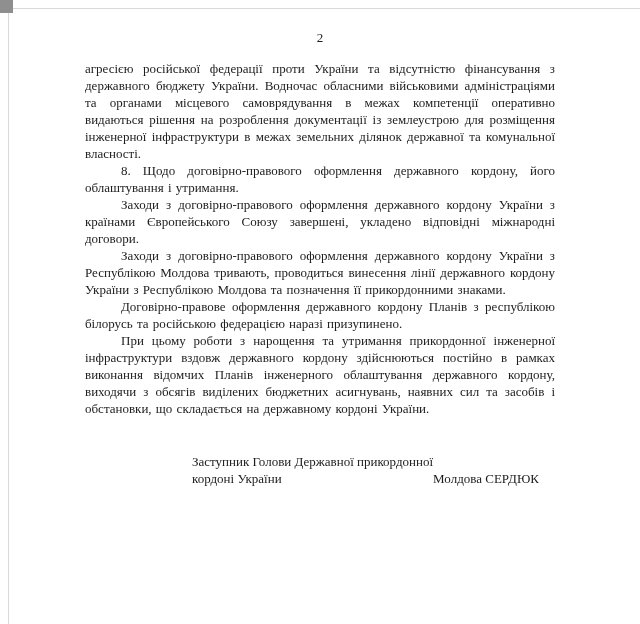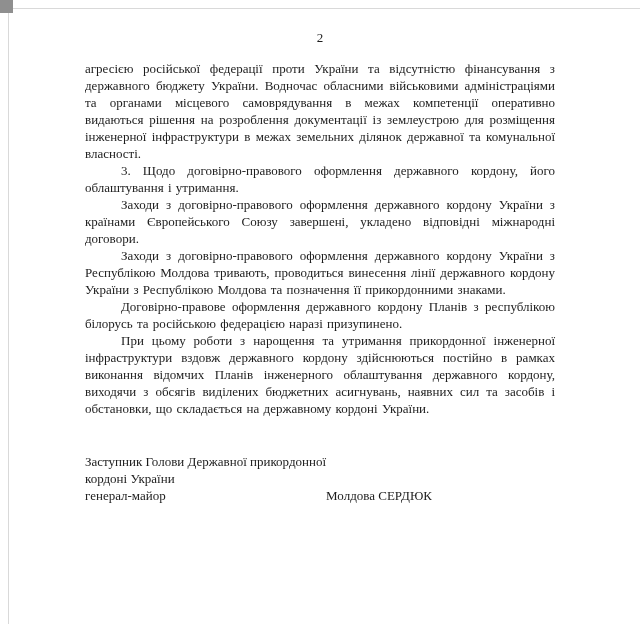--- a/index.html
+++ b/index.html
@@ -59,21 +59,21 @@
     text-indent: 36px;
     word-spacing: 1px;
   }
   .para.no-indent {
     text-indent: 0;
     font-family: Liberation Serif, serif;
   }
   .signature {
     margin-top: 36px;
     display: flex;
-    justify-content: flex-start;
+    justify-content: flex-end;
     align-items: flex-end;
     font-size: 13px;
     line-height: 17px;
   }
   .sig-left div {
     white-space: nowrap;
   }
   .sig-name {
     white-space: nowrap;
     padding-right: 16px;
@@ -84,28 +84,27 @@
 
 <div class="page">
   <div class="corner-handle"></div>
   <div class="edge-top"></div>
   <div class="edge-left"></div>
 
   <div class="content">
     <div class="page-number">2</div>
 
     <p class="para no-indent">агресією російської федерації проти України та відсутністю фінансування з державного бюджету України. Водночас обласними військовими адміністраціями та органами місцевого самоврядування в межах компетенції оперативно видаються рішення на розроблення документації із землеустрою для розміщення інженерної інфраструктури в межах земельних ділянок державної та комунальної власності.</p>
-    <p class="para">3. Щодо договірно-правового оформлення державного кордону, його облаштування і утримання.</p>
+    <p class="para">8. Щодо договірно-правового оформлення державного кордону, його облаштування і утримання.</p>
     <p class="para">Заходи з договірно-правового оформлення державного кордону України з країнами Європейського Союзу завершені, укладено відповідні міжнародні договори.</p>
     <p class="para">Заходи з договірно-правового оформлення державного кордону України з Республікою Молдова тривають, проводиться винесення лінії державного кордону України з Республікою Молдова та позначення її прикордонними знаками.</p>
     <p class="para">Договірно-правове оформлення державного кордону Планів з республікою білорусь та російською федерацією наразі призупинено.</p>
     <p class="para">При цьому роботи з нарощення та утримання прикордонної інженерної інфраструктури вздовж державного кордону здійснюються постійно в рамках виконання відомчих Планів інженерного облаштування державного кордону, виходячи з обсягів виділених бюджетних асигнувань, наявних сил та засобів і обстановки, що складається на державному кордоні України.</p>
 
     <div class="signature">
       <div class="sig-left">
         <div>Заступник Голови Державної прикордонної</div>
         <div>кордоні України</div>
-        <div>генерал-майор</div>
       </div>
       <div class="sig-name">Молдова СЕРДЮК</div>
     </div>
   </div>
 </div>
 
 </body></html>

